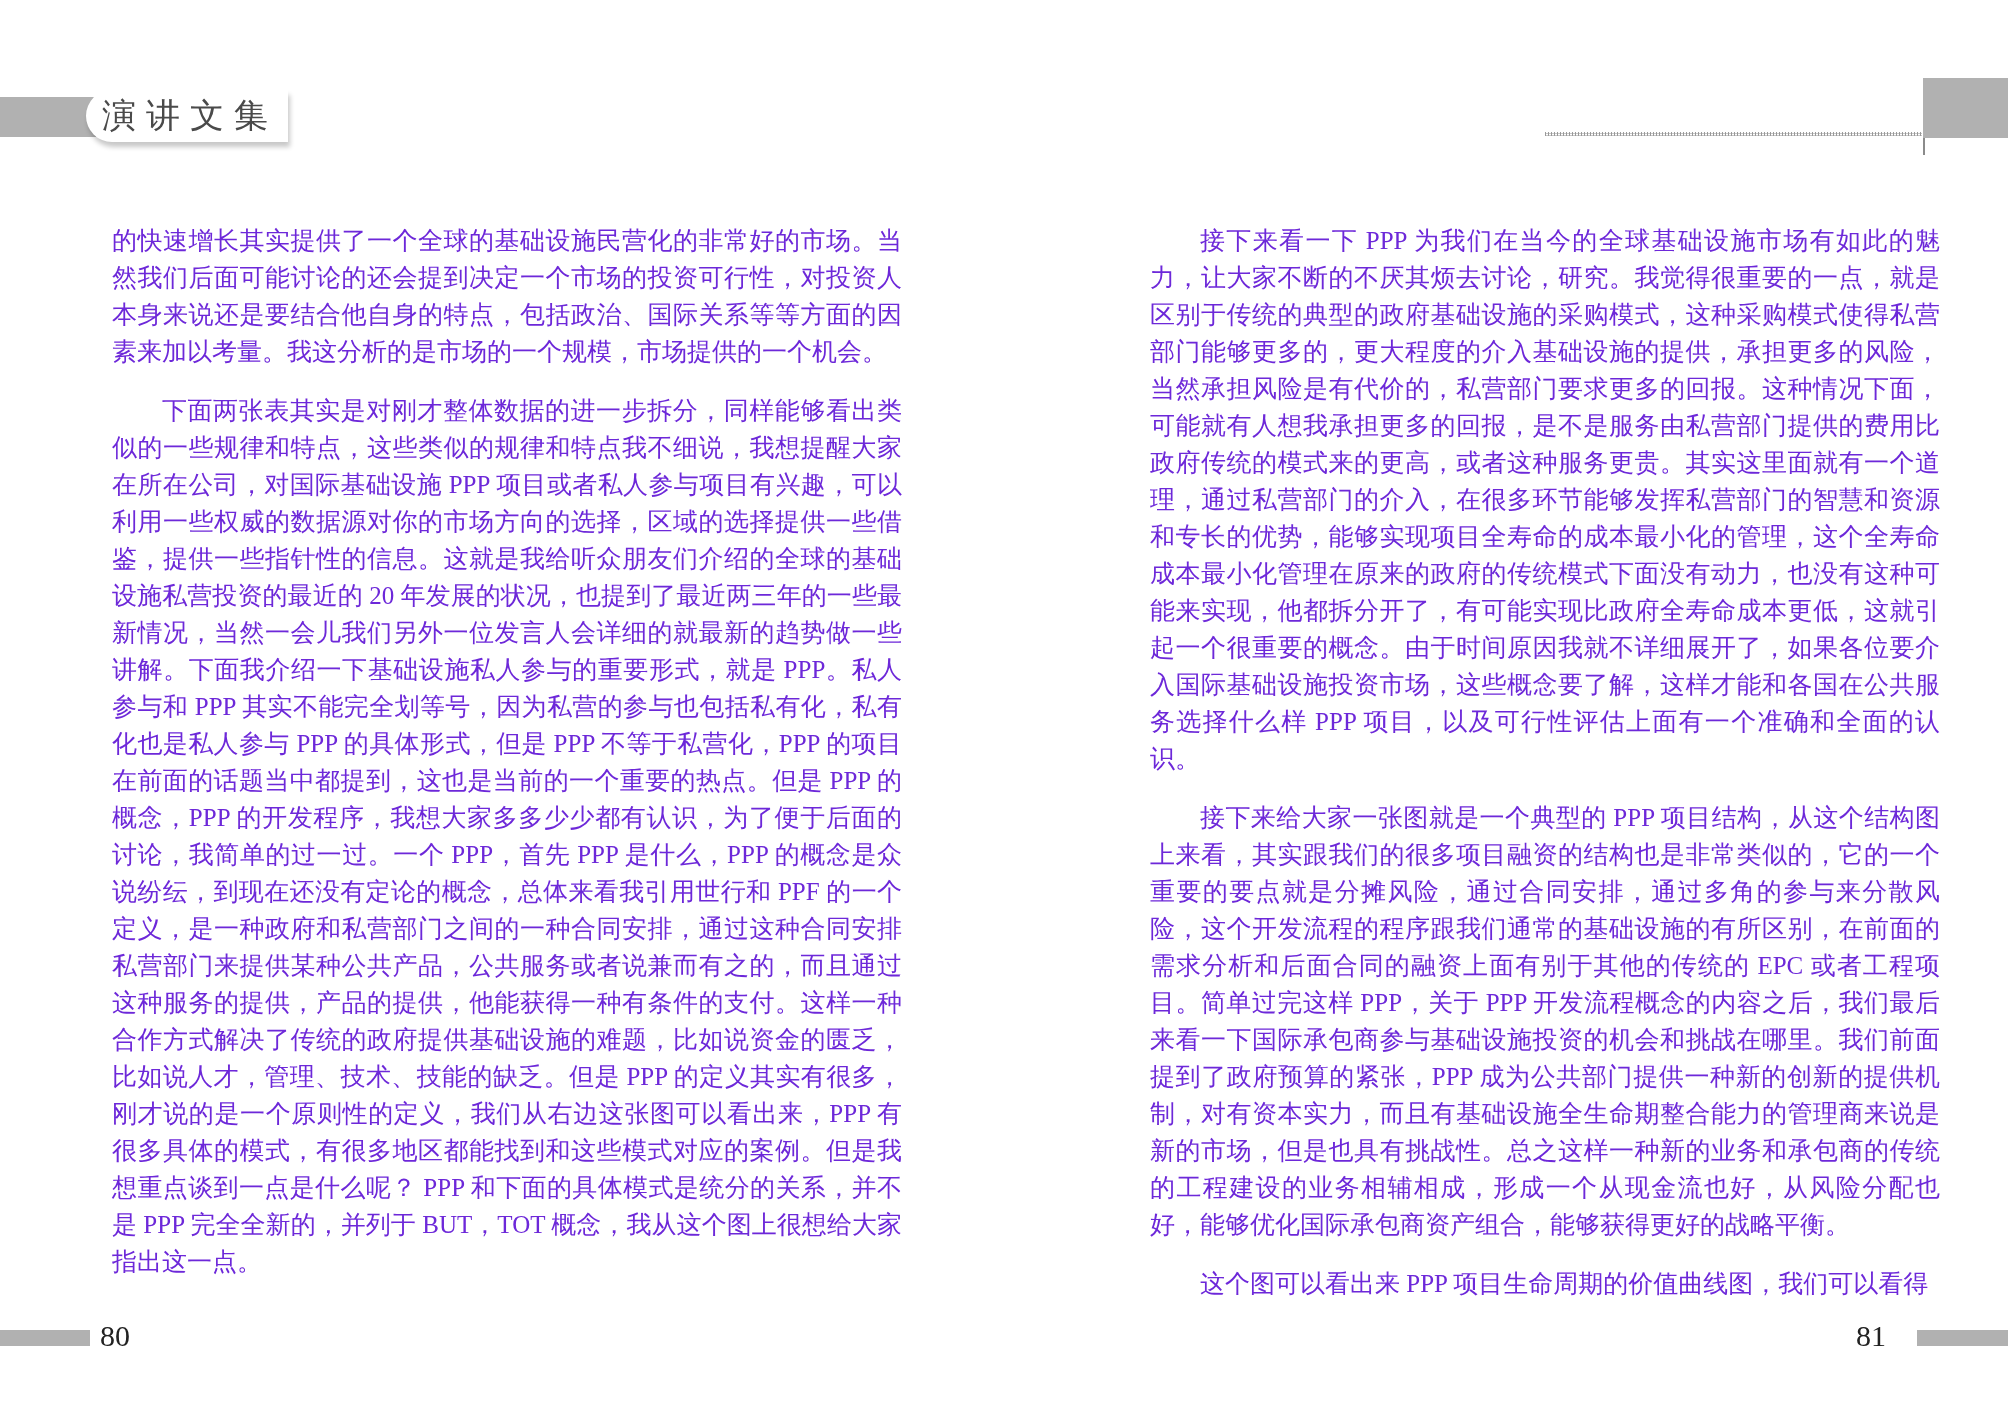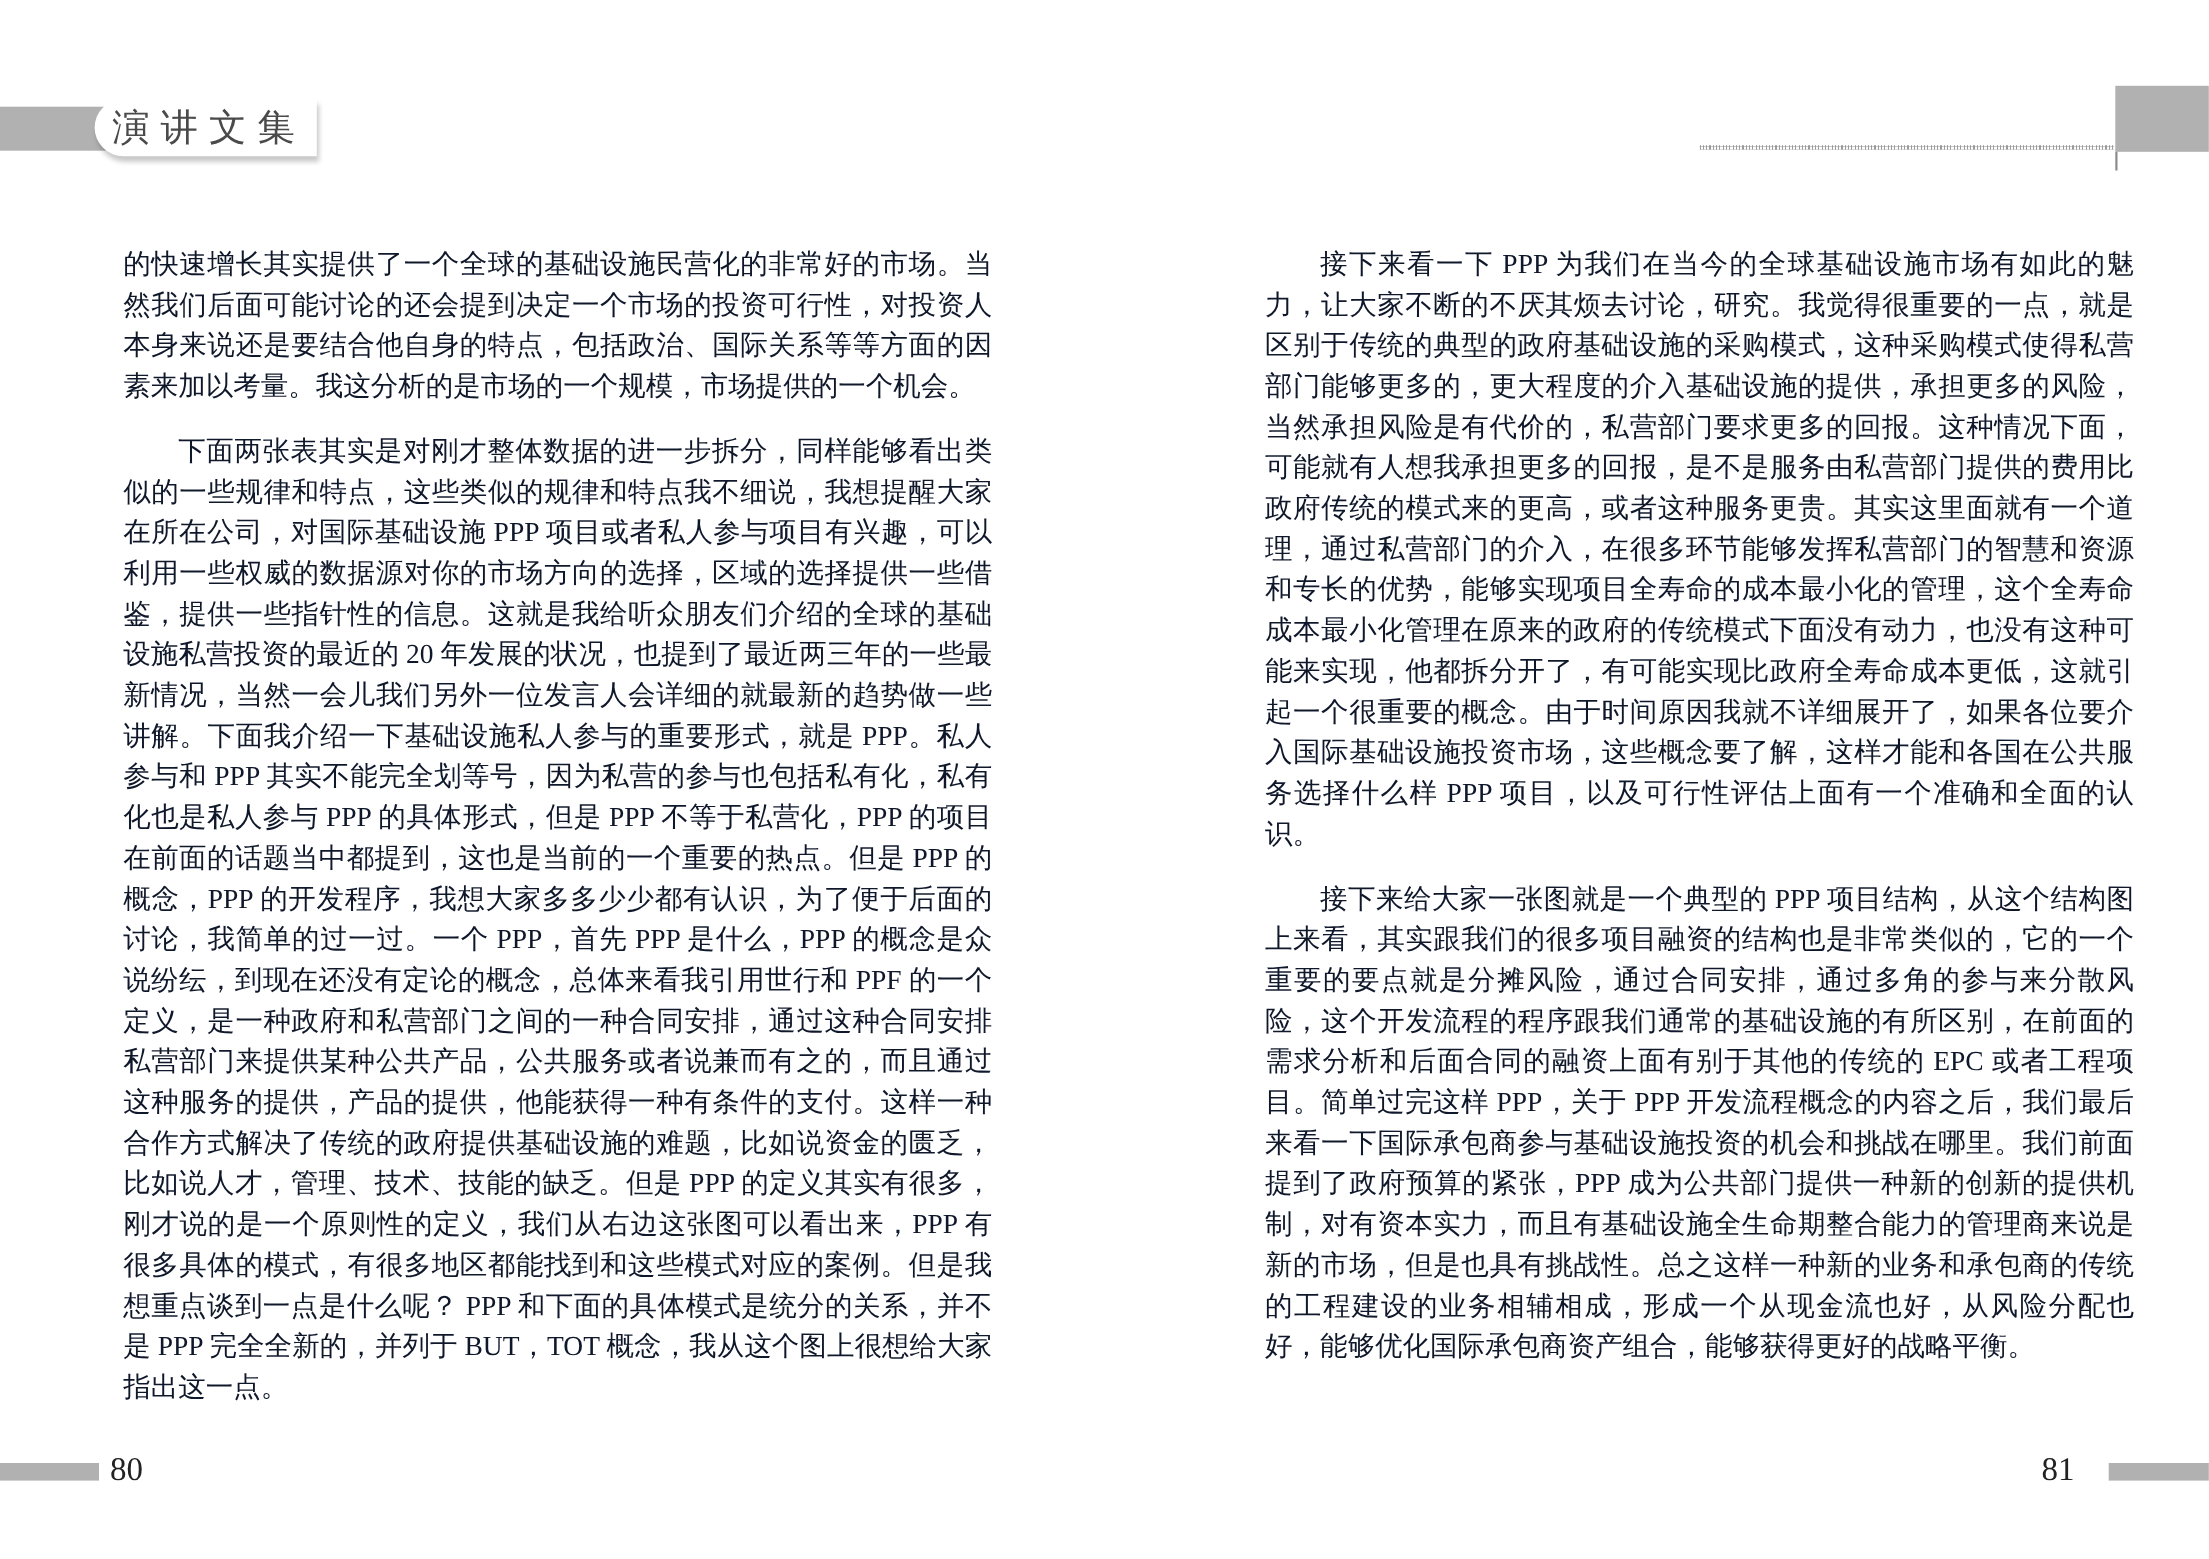--- a/index.html
+++ b/index.html
@@ -76,21 +76,21 @@
     width: 2px; height: 17px;
     background: #8b8b8b;
   }
 
   
   .text-col {
     position: absolute; top: 222px;
     width: 790px;
     font-size: 25px;
     line-height: 37px;
-    color: #0f172a;
+    color: #6d28d9;
     text-align: justify;
   }
   .col-left  { left: 112px; }
   .col-right { left: 1150px; }
   .text-col p { margin: 0 0 22px 0; }
   .text-col p.indent { text-indent: 2em; }
 
   
   .footer-bar-left {
     position: absolute; left: 0; top: 1330px;
@@ -124,20 +124,21 @@
   <div class="corner-tick"></div>
 
   <div class="text-col col-left">
     <p>的快速增长其实提供了一个全球的基础设施民营化的非常好的市场。当然我们后面可能讨论的还会提到决定一个市场的投资可行性，对投资人本身来说还是要结合他自身的特点，包括政治、国际关系等等方面的因素来加以考量。我这分析的是市场的一个规模，市场提供的一个机会。</p>
     <p class="indent">下面两张表其实是对刚才整体数据的进一步拆分，同样能够看出类似的一些规律和特点，这些类似的规律和特点我不细说，我想提醒大家在所在公司，对国际基础设施 PPP 项目或者私人参与项目有兴趣，可以利用一些权威的数据源对你的市场方向的选择，区域的选择提供一些借鉴，提供一些指针性的信息。这就是我给听众朋友们介绍的全球的基础设施私营投资的最近的 20 年发展的状况，也提到了最近两三年的一些最新情况，当然一会儿我们另外一位发言人会详细的就最新的趋势做一些讲解。下面我介绍一下基础设施私人参与的重要形式，就是 PPP。私人参与和 PPP 其实不能完全划等号，因为私营的参与也包括私有化，私有化也是私人参与 PPP 的具体形式，但是 PPP 不等于私营化，PPP 的项目在前面的话题当中都提到，这也是当前的一个重要的热点。但是 PPP 的概念，PPP 的开发程序，我想大家多多少少都有认识，为了便于后面的讨论，我简单的过一过。一个 PPP，首先 PPP 是什么，PPP 的概念是众说纷纭，到现在还没有定论的概念，总体来看我引用世行和 PPF 的一个定义，是一种政府和私营部门之间的一种合同安排，通过这种合同安排私营部门来提供某种公共产品，公共服务或者说兼而有之的，而且通过这种服务的提供，产品的提供，他能获得一种有条件的支付。这样一种合作方式解决了传统的政府提供基础设施的难题，比如说资金的匮乏，比如说人才，管理、技术、技能的缺乏。但是 PPP 的定义其实有很多，刚才说的是一个原则性的定义，我们从右边这张图可以看出来，PPP 有很多具体的模式，有很多地区都能找到和这些模式对应的案例。但是我想重点谈到一点是什么呢？ PPP 和下面的具体模式是统分的关系，并不是 PPP 完全全新的，并列于 BUT，TOT 概念，我从这个图上很想给大家指出这一点。</p>
   </div>
 
   <div class="text-col col-right">
     <p class="indent">接下来看一下 PPP 为我们在当今的全球基础设施市场有如此的魅力，让大家不断的不厌其烦去讨论，研究。我觉得很重要的一点，就是区别于传统的典型的政府基础设施的采购模式，这种采购模式使得私营部门能够更多的，更大程度的介入基础设施的提供，承担更多的风险，当然承担风险是有代价的，私营部门要求更多的回报。这种情况下面，可能就有人想我承担更多的回报，是不是服务由私营部门提供的费用比政府传统的模式来的更高，或者这种服务更贵。其实这里面就有一个道理，通过私营部门的介入，在很多环节能够发挥私营部门的智慧和资源和专长的优势，能够实现项目全寿命的成本最小化的管理，这个全寿命成本最小化管理在原来的政府的传统模式下面没有动力，也没有这种可能来实现，他都拆分开了，有可能实现比政府全寿命成本更低，这就引起一个很重要的概念。由于时间原因我就不详细展开了，如果各位要介入国际基础设施投资市场，这些概念要了解，这样才能和各国在公共服务选择什么样 PPP 项目，以及可行性评估上面有一个准确和全面的认识。</p>
     <p class="indent">接下来给大家一张图就是一个典型的 PPP 项目结构，从这个结构图上来看，其实跟我们的很多项目融资的结构也是非常类似的，它的一个重要的要点就是分摊风险，通过合同安排，通过多角的参与来分散风险，这个开发流程的程序跟我们通常的基础设施的有所区别，在前面的需求分析和后面合同的融资上面有别于其他的传统的 EPC 或者工程项目。简单过完这样 PPP，关于 PPP 开发流程概念的内容之后，我们最后来看一下国际承包商参与基础设施投资的机会和挑战在哪里。我们前面提到了政府预算的紧张，PPP 成为公共部门提供一种新的创新的提供机制，对有资本实力，而且有基础设施全生命期整合能力的管理商来说是新的市场，但是也具有挑战性。总之这样一种新的业务和承包商的传统的工程建设的业务相辅相成，形成一个从现金流也好，从风险分配也好，能够优化国际承包商资产组合，能够获得更好的战略平衡。</p>
+    <p class="indent">这个图可以看出来 PPP 项目生命周期的价值曲线图，我们可以看得</p>
   </div>
 
   <div class="footer-bar-left"></div>
   <div class="page-num page-num-left">80</div>
   <div class="page-num page-num-right">81</div>
   <div class="footer-bar-right"></div>
 
 </div>
 
 </body></html>

